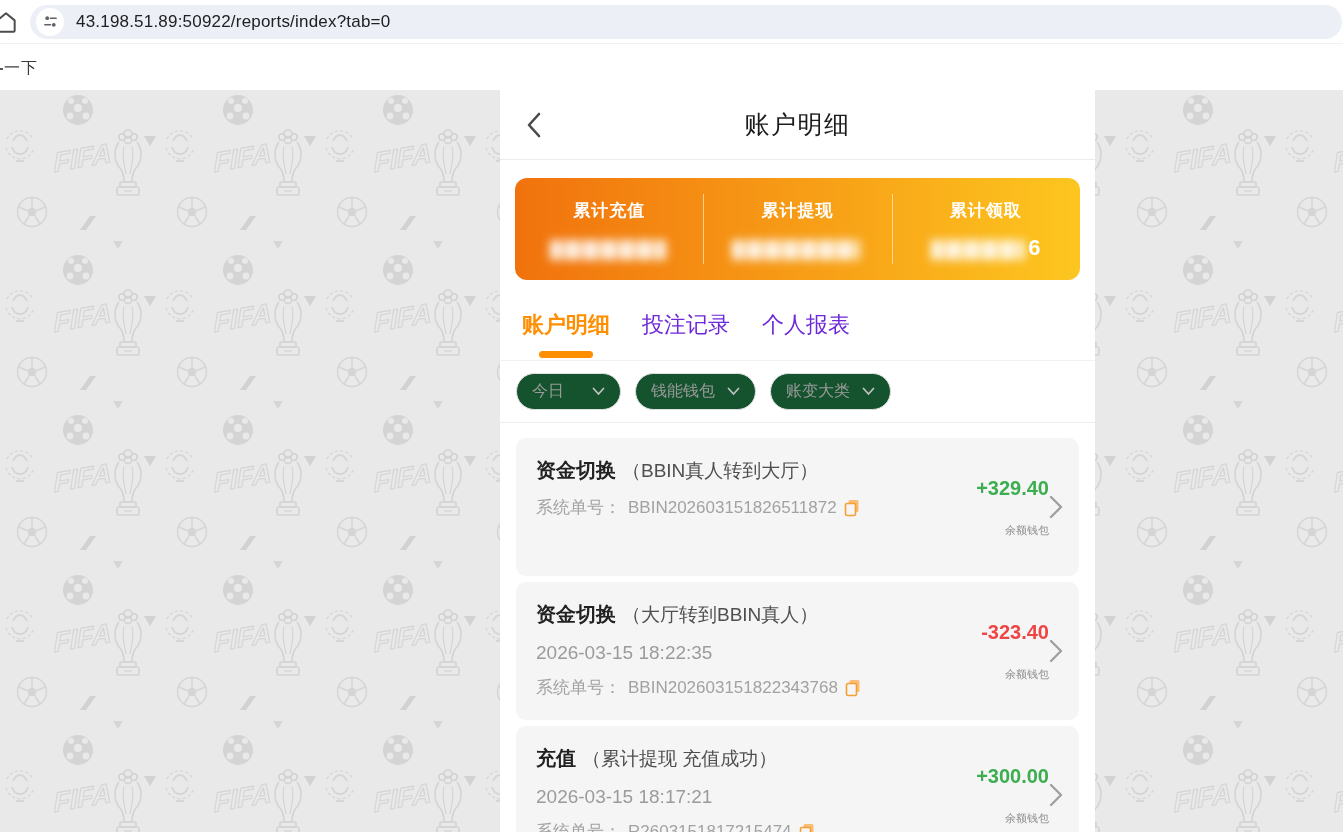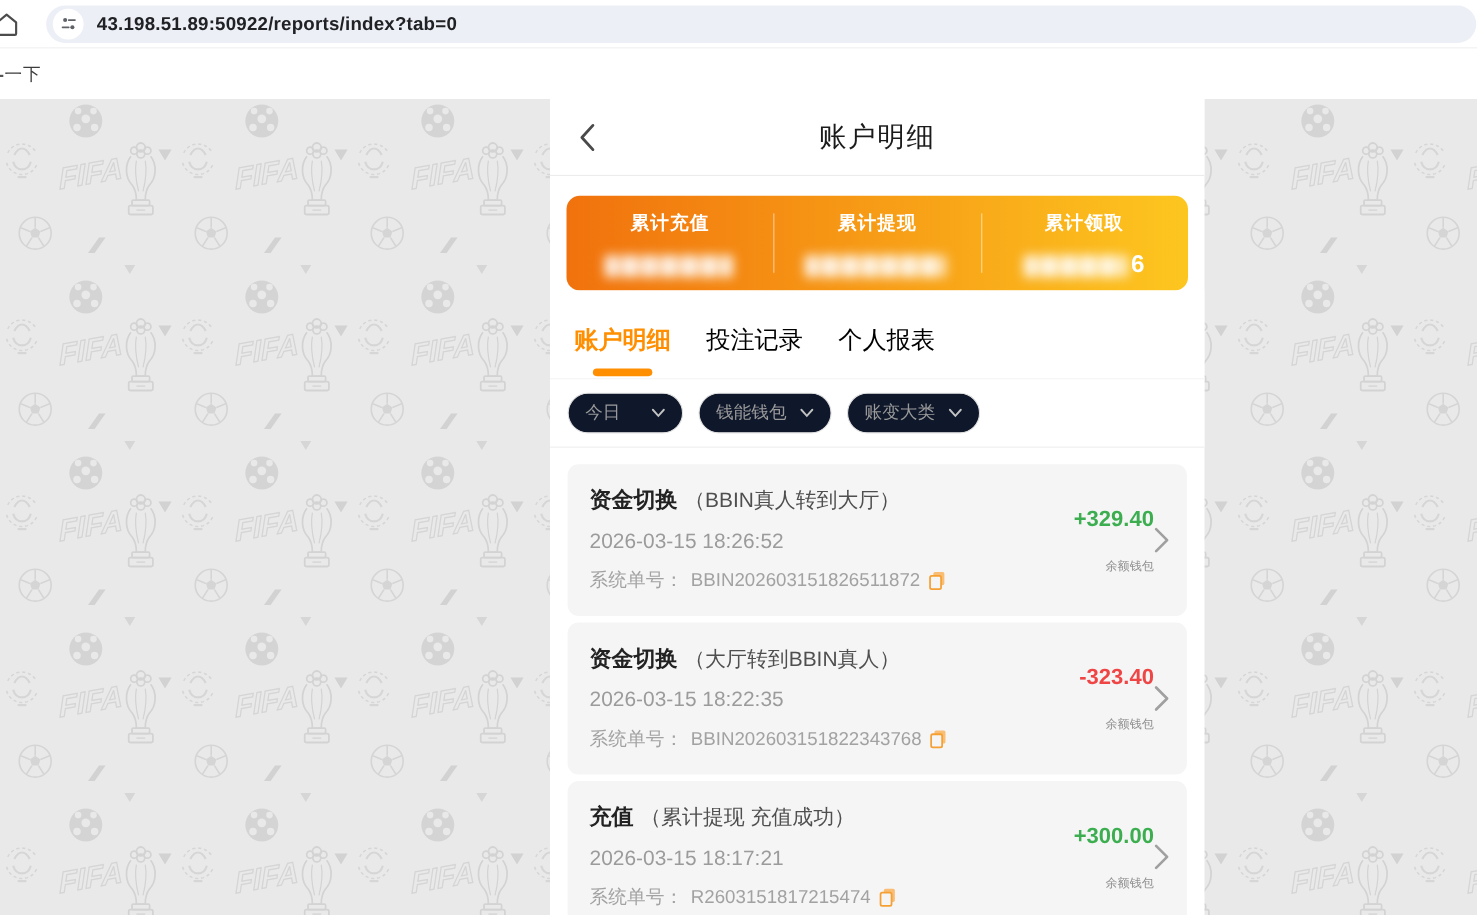--- a/index.html
+++ b/index.html
@@ -1,62 +1,62 @@
 <!DOCTYPE html>
 <html style="--accent: #ff8f00; --grad1: #f1720d; --grad2: #fdc61f;"><head>
 <meta charset="utf-8">
 <style>
   * { margin:0; padding:0; box-sizing:border-box; }
   html,body { width:1343px; height:832px; overflow:hidden; }
   body { font-family:"Liberation Sans","DejaVu Sans",sans-serif; background:#fff; }
   .screen { position:relative; width:1343px; height:832px; overflow:hidden; background:#fff; }
 
   
-  .topbar { position:relative; height:44px; background:#fff; display:flex; align-items:center; padding-left:42px; border-bottom:1px solid #f0f0f0;font-weight:bold; }
+  .topbar { position:relative; height:44px; background:#fff; display:flex; align-items:center; padding-left:30px; border-bottom:1px solid #f0f0f0; }
   .home-ico { position:absolute; left:-7px; top:9px; }
   .addr-pill { flex:1; height:34px; margin-right:1px; background:#edeff7; border-radius:17px; display:flex; align-items:center; padding:0 4px; cursor:text; }
   .site-ico { width:28px; height:28px; background:#fff; border-radius:50%; display:flex; align-items:center; justify-content:center; margin-left:2px; }
   .url-text { margin-left:12px; font-size:17px; color:#202124; letter-spacing:.2px; }
 
   .bookmarkbar { height:48px; background:#fff; display:flex; align-items:center; overflow:hidden; }
   .bm-frag { width:3px; height:2px; background:#555; margin-top:2px; }
   .bm-label { font-size:16px; color:#3c3c3c; margin-left:1px; letter-spacing:1px; }
 
   
   .page { position:absolute; top:90px; left:0; right:0; bottom:0; }
   .bg-pattern { position:absolute; inset:0; }
 
   .app { position:absolute; left:500px; width:595px; top:0; bottom:0; background:#fff; overflow:hidden; }
 
   .app-header { height:70px; border-bottom:1px solid #ececec; position:relative; display:flex; align-items:center; justify-content:center; background:#fff; }
   .back-btn { position:absolute; left:26px; top:50%; transform:translateY(-50%); cursor:pointer; width:24px; height:28px; display:flex; align-items:center; }
   .app-title { font-size:25px; color:#1b1b1b; font-weight:500; letter-spacing:1.5px; }
 
   
-  .summary { margin:18px 15px 0; height:86px; border-radius:12px;
+  .summary { margin:18px 15px 0; height:102px; border-radius:12px;
      background:linear-gradient(90deg, var(--grad1,#f1720d), var(--grad2,#fdc61f));
      display:flex; color:#fff; }
   .sum-col { flex:1; display:flex; flex-direction:column; align-items:center; justify-content:center; gap:14px; position:relative; }
   .sum-col + .sum-col::before { content:""; position:absolute; left:0; top:16px; bottom:16px; width:1px; background:rgba(255,255,255,.55); }
   .sum-label { font-size:17px; font-weight:600; letter-spacing:1px; }
   .sum-value { height:24px; display:flex; align-items:flex-end; gap:3px; }
   .blob { height:20px; border-radius:2px; filter:blur(5px);
      background:repeating-linear-gradient(90deg, rgba(255,255,255,.95) 0 9px, rgba(255,255,255,.62) 9px 18px); }
   .blob-1 { width:116px; } .blob-2 { width:128px; } .blob-3 { width:94px; }
   .sum-suffix { font-size:22px; font-weight:700; line-height:24px; }
 
   
   .tabs { display:flex; gap:32px; padding:30px 0 18px 22px; background:#fff; border-bottom:1px solid #f1f1f1; }
-  .tab { font-size:22px; color:#000000; font-weight:500; position:relative; padding-bottom:2px; cursor:pointer; }
+  .tab { font-size:22px; color:#6d28d9; font-weight:500; position:relative; padding-bottom:2px; cursor:pointer; }
   .tab.active { color:var(--accent,#ff8f00); font-weight:700; }
   .tab.active::after { content:""; position:absolute; left:50%; transform:translateX(-50%); bottom:-16px; width:54px; height:7px; border-radius:4px; background:var(--accent,#ff8f00); }
 
   
   .filters { display:flex; gap:14px; padding:12px 0 12px 16px; border-bottom:1px solid #eeeeee; background:#fff; align-items:center; }
-  .fpill { height:37px; border:1px solid #e1e1e1; border-radius:19px; background:#0f172a; display:flex; align-items:center; justify-content:space-between; padding:0 15px; gap:12px; color:#9a9a9a; font-size:16px; cursor:pointer; }
+  .fpill { height:37px; border:1px solid #e1e1e1; border-radius:19px; background:#14532d; display:flex; align-items:center; justify-content:space-between; padding:0 15px; gap:12px; color:#9a9a9a; font-size:16px; cursor:pointer; }
   .fpill-0 { width:105px; }
 
   
   .list { padding:15px 16px; display:flex; flex-direction:column; gap:6px; }
   .txn { background:#f5f5f6; border-radius:10px; height:138px; display:flex; padding:0 16px 0 20px; cursor:pointer; }
   .txn-left { flex:1; padding-top:19px; }
   .txn-titleline { display:flex; align-items:baseline; }
   .txn-type { font-size:20px; font-weight:700; color:#222; }
   .txn-note { font-size:19px; color:#4f4f4f; margin-left:6px; font-weight:400; }
   .txn-date { margin-top:14px; font-size:19px; color:#9b9b9b; }
@@ -219,21 +219,20 @@
       </div>
 
       <div class="list">
 
         <div class="txn">
           <div class="txn-left">
             <div class="txn-titleline">
               <span class="txn-type">资金切换</span>
               <span class="txn-note">（BBIN真人转到大厅）</span>
             </div>
-            <div class="txn-date">2026-03-15 18:26:52</div>
             <div class="txn-order">
               <span>系统单号：</span>
               <span>BBIN202603151826511872</span>
               <svg width="16" height="18" viewBox="0 0 16 18">
                   <rect x="4.5" y="1" width="10" height="12" rx="1.5" fill="#f9bd74"></rect>
                   <rect x="1.5" y="4.5" width="10" height="12" rx="1.5" fill="#f5f5f6" stroke="#f5a033" stroke-width="1.6"></rect>
                 </svg>
             </div>
           </div>
           <div class="txn-right">

